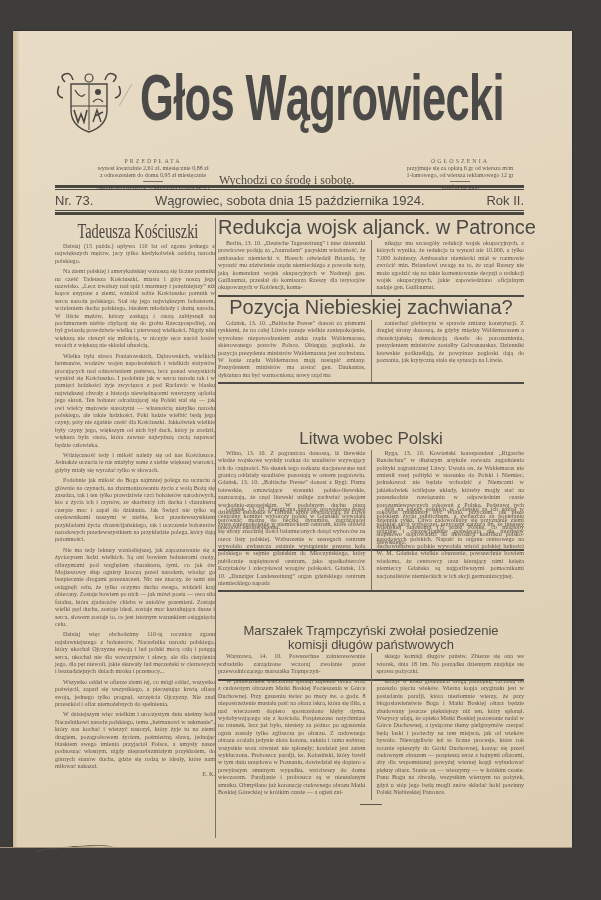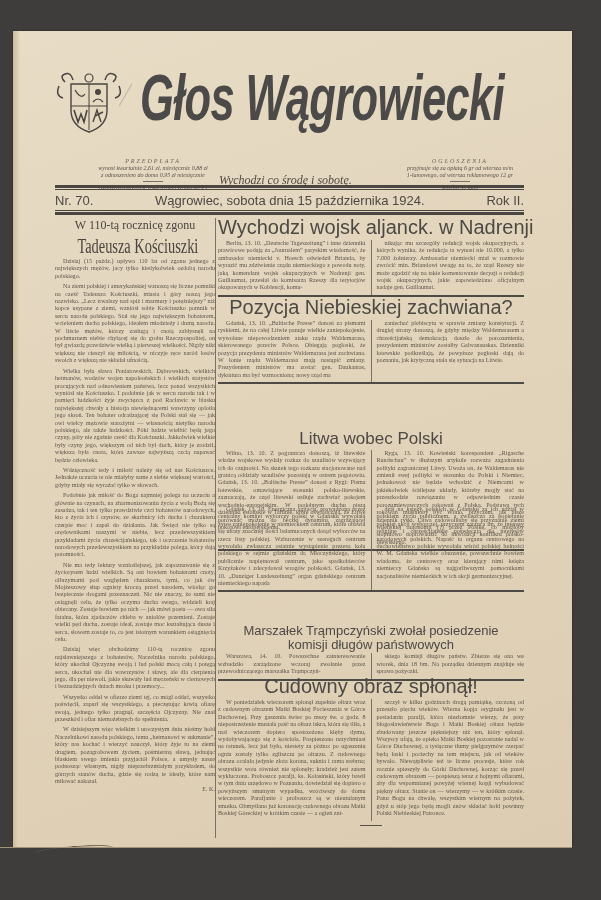--- a/index.html
+++ b/index.html
@@ -1,20 +1,20 @@
 <!DOCTYPE html>
 <html><head>
 <meta charset="utf-8">
 <style>
   html,body{margin:0;padding:0;}
   body{width:601px;height:900px;background:#3e3d3c;position:relative;overflow:hidden;font-family:"Liberation Serif",serif;color:#4a4540;}
   .page{position:absolute;left:13px;top:31px;width:559px;height:816px;background:linear-gradient(160deg,#e8dcc6 0%,#e3d5bc 40%,#dccdb2 100%);box-shadow:0 0 2px rgba(0,0,0,.4);}
   .fold{position:absolute;left:0;top:0;width:6px;height:100%;background:linear-gradient(90deg,#cdbb9b,#e2d4ba);}
   .pen{position:absolute;left:112px;top:53px;width:18px;height:22px;border-left:1px solid #9d9180;transform:skewX(-30deg);opacity:.6;}
-  .masthead{position:absolute;left:55px;top:70px;width:470px;height:115px;font-style:italic;}
+  .masthead{position:absolute;left:55px;top:70px;width:470px;height:115px;}
   .crest{position:absolute;left:0;top:2px;width:68px;height:62px;}
   .title{position:absolute;left:85px;top:-4px;font-family:"Liberation Sans",sans-serif;font-weight:bold;font-size:64px;letter-spacing:-1px;color:#4b4a48;transform:scaleX(.68);transform-origin:left top;white-space:nowrap;line-height:1;}
   .box-text{font-size:6px;line-height:7px;color:#5a534b;text-align:center;}
   .box-head{font-size:6px;letter-spacing:2px;color:#6a6258;}
   .pre{position:absolute;left:18px;top:88px;width:160px;}
   .ogl{position:absolute;left:340px;top:88px;width:130px;}
   .when{position:absolute;left:164px;top:103px;font-size:12px;color:#4e4943;white-space:nowrap;}
   .rule{position:absolute;left:55px;width:469px;background:#4a4642;}
   .dateline{position:absolute;left:55px;top:193px;width:469px;font-family:"Liberation Sans",sans-serif;font-size:13px;color:#4c4843;display:flex;justify-content:space-between;}
   .col-left{position:absolute;left:55px;top:218px;width:160px;}
@@ -72,48 +72,47 @@
     <div>przyjmuje się za opłatą 6 gr od wiersza m/m</div>
     <div>1-łamowego, od wiersza reklamowego 12 gr</div>
     <div style="width:20px;height:1px;background:#7a7166;margin:2px auto;"></div>
     <div>Telefon nr. 226.</div>
   </div>
 </div>
 
 <div class="rule" style="top:185px;height:3px;"></div>
 <div class="rule" style="top:189px;height:1px;"></div>
 <div class="dateline">
-  <span>Nr. 70.</span>
+  <span>Nr. 73.</span>
   <span>Wągrowiec, sobota dnia 15 października 1924.</span>
   <span>Rok II.</span>
 </div>
 <div class="rule" style="top:210px;height:1px;"></div>
 <div class="rule" style="top:212px;height:3px;"></div>
 
 <div class="col-left">
-  <div class="hd-small">W 110-tą rocznicę zgonu</div>
   <div class="hd-name">Tadeusza Kościuszki</div>
   <p class="body-text">Dzisiaj (15 paźdz.) upływa 110 lat od zgonu jednego z największych mężów, jacy tylko kiedykolwiek ozdobą narodu polskiego.</p>
   <p class="body-text">Na ziemi polskiej i amerykańskiej wznoszą się liczne pomniki na cześć Tadeusza Kościuszki, miasta i góry noszą jego nazwisko. „Lecz trwalszy nad spiż i marmury i potężniejszy” niż kopce usypane z ziemi, wzniósł sobie Kościuszko pomnik w sercu narodu polskiego. Stał się jego największym bohaterem, wcieleniem ducha polskiego, ideałem młodzieży i dumą narodu. W liście mężów, którzy zasługą i cnotą zabłysnęli na pochmurnem niebie chylącej się do grobu Rzeczpospolitej, on był gwiazdą prawdziwie wielką i pierwszej wielkości. Nigdy nikt większą nie cieszył się miłością, w niczyje ręce naród losów swoich z większą nie składał ufnością.</p>
   <p class="body-text">Wielka była sława Poniatowskich, Dąbrowskich, wielkich hetmanów, wodzów wojen napoleońskich i wielkich statystów pracujących nad odnowieniem państwa, lecz ponad wszystkich wyniósł się Kościuszko. I podobnie jak w sercu narodu tak i w pamięci ludzkości żyje zwycięzca z pod Racławic w blasku największej chwały a historja niewiędnącemi wawrzyny oplotła jego skroń. Ten bohater odradzającej się Polski stał się — jak owi wielcy mężowie starożytni — własnością nietylko narodu polskiego, ale także ludzkości. Póki ludzie wielbić będą jego czyny, póty nie zgaśnie cześć dla Kościuszki. Jakkolwiek wielkie były czyny jego, większym od nich był duch, który je zrodził, większa była cnota, która zawsze najwyższą czcią napawać będzie człowieka.</p>
   <p class="body-text">Wdzięczność tedy i miłość należy się od nas Kościuszce. Jednakże uczucia te nie miałyby same z siebie większej wartości, gdyby miały się wyrażać tylko w słowach.</p>
   <p class="body-text">Podobnie jak miłość do Boga najmniej polega na uczuciu a głównie na czynach, na zharmonizowaniu życia z wolą Bożą się zasadza, tak i ten tylko prawdziwie czci bohaterów narodowych, kto z życia ich i czynów, ze skarbnicy ich ducha i charakteru czerpie moc i zapał do działania. Jak Święci nie tylko są orędownikami naszymi w niebie, lecz przedewszystkiem przykładami życia chrześcijańskiego, tak i uczczenie bohaterów narodowych przedewszystkiem na przykładzie polega, który dają potomności.</p>
   <p class="body-text">Nie ma tedy lektury wznioślejszej, jak zapoznawanie się z życiorysem ludzi wielkich. Są oni bowiem bohaterami cnoty, olbrzymami pod względem charakteru, tymi, co jak ów Mojżeszowy słup ognisty kroczą przed narodem, wiodąc go bezpiecznie drogami przeznaczeń. Nic nie znaczy, że sami nie osiągnęli celu, że tylko oczyma ducha swego, widzieli kraj obiecany. Zostaje bowiem po nich — jak mówi poeta — owa siła fatalna, która zjadaczów chleba w aniołów przemieni. Zostaje wielki pęd ducha, zostaje ideał, zostaje moc kształtująca dusze i serca, słowem zostaje to, co jest istotnym warunkiem osiągnięcia celu.</p>
   <p class="body-text">Dzisiaj więc obchodzimy 110-tą rocznicę zgonu najsławniejszego z bohaterów, Naczelnika narodu polskiego, który ukochał Ojczyznę swoją i lud polski mocą całą i potęgą serca, ukochał nie dla wawrzynów i sławy, ale dla cierpienia jego, dla pęt niewoli, jakie skuwały lud męczeński w ciernowych i beznadziejnych dniach mroku i przemocy...</p>
   <p class="body-text">Wszystko oddał w ofierze ziemi tej, co mógł oddać, wszystko poświęcił, zaparł się wszystkiego, a pieczętując krwią ofiarę swoją, jednego tylko pragnął, szczęścia Ojczyzny. Nie znał przeszkód i ofiar niemożebnych do spełnienia.</p>
   <p class="body-text" style="margin-bottom:0">W dzisiejszym więc wielkim i uroczystym dniu nieśmy hołd Naczelnikowi narodu polskiego, temu „hetmanowi w sukmanie”, który nas kochać i wierzyć nauczył, który żyje tu na ziemi drugiem, pozagrobowem życiem, pośmiertną sławą, jednając blaskiem swego imienia przyjaciół Polsce, a umysły nasze podnosząc własnym, nigdy nieprzebrzmiałym przykładem, do górnych stanów ducha, gdzie się rodzą te ideały, które nam miłować nakazał.</p>
   <div class="signature">
       <span></span>
       <span>E. K.</span>
     </div>
 </div>
 <div class="vrule" style="left:215px;top:218px;height:620px;"></div>
 
 <div class="art" style="top:217px;">
-  <h2 style="font-size:20px;">Wychodzi wojsk aljanck. w Nadrenji</h2>
+  <h2 style="font-size:20px;">Redukcja wojsk aljanck. w Patronce</h2>
   <div class="cols">
     <p class="c body-text">Berlin, 13. 10. „Deutsche Tageszeitung” i inne dzienniki prawicowe podają za „Journalem” paryskim wiadomość, że ambasador niemiecki v. Hoesch odwiedził Brianda, by wyrazić mu zdziwienie rządu niemieckiego z powodu noty, jaką komendant wojsk okupacyjnych w Nadrenji gen. Guillaumat, przesłał do komisarza Rzeszy dla terytorjów okupowanych w Koblencji, komu-</p>
     <div class="sep"></div>
     <p class="c body-text">nikując mu szczegóły redukcji wojsk okupacyjnych, z których wynika, że redukcja ta wynosi nie 10.000, a tylko 7.000 żołnierzy. Ambasador niemiecki miał w rozmowie zwrócić min. Briandowi uwagę na to, że rząd Rzeszy nie może zgodzić się na takie komentowanie decyzji o redukcji wojsk okupacyjnych, jakie zapowiedziano oficjalnym nadaje gen. Guillaumat.</p>
   </div>
   <div class="hbar"></div>
 </div>
 
 <div class="art" style="top:297px;">
   <h2 style="font-size:20px;">Pozycja Niebieskiej zachwiana?</h2>
@@ -149,21 +148,20 @@
   <h2 style="font-size:13px;">komisji długów państwowych</h2>
   <div class="cols">
     <p class="c body-text">Warszawa, 14. 10. Powszechne zainteresowanie wzbudziło zarządzone wczoraj zwołanie przez przewodniczącego marszałka Trąmpczyń-</p>
     <div class="sep"></div>
     <p class="c body-text">skiego komisji długów państw. Zbierze się ona we wtorek, dnia 18 bm. Na porządku dziennym znajduje się sprawa pożyczki.</p>
   </div>
   <div class="hbar"></div>
 </div>
 
 <div class="art" style="top:676px;">
-  <h2 style="font-size:20px;">Cudowny obraz spłonął!</h2>
   <div class="cols">
     <p class="c body-text">W poniedziałek wieczorem spłonął zupełnie ołtarz wraz z cudownym obrazem Matki Boskiej Pocieszenia w Górce Duchownej. Przy gaszeniu świec po mszy św. o godz. 8 niepostrzeżenie musiała paść na ołtarz iskra, która się tliła, a nad wieczorem dopiero spostrzeżono kłęby dymu, wydobywającego się z kościoła. Pospieszono natychmiast na ratunek, lecz już było, niestety za późno: po ugaszeniu ognia zostały tylko zgliszcza po ołtarzu. Z cudownego obrazu ocalała jedynie złota korona, suknia i rama srebrna; wszystkie wota również nie spłonęły; kradzież jest zatem wykluczona. Proboszcz parafji, ks. Kolasiński, który bawił w tym dniu urzędowo w Poznaniu, dowiedział się dopiero o powyższym smutnym wypadku, wróciwszy do domu wieczorem. Parafjanie i proboszcz są w nieutulanym smutku. Obmyślano już koronację cudownego obrazu Matki Boskiej Góreckiej w krótkim czasie — a ogień zni-</p>
     <div class="sep"></div>
     <p class="c body-text">szczył w kilku godzinach drogą pamiątkę, czczoną od przeszło pięciu wieków. Wierna kopja oryginału jest w posiadaniu parafji, która niezłomnie wierzy, że przy błogosławieństwie Boga i Matki Boskiej ołtarz będzie zbudowany jeszcze piękniejszy niż ten, który spłonął. Wszyscy ufają, że opieka Matki Boskiej pozostanie nadal w Górce Duchownej, a tysiączne tłumy pielgrzymów czerpać będą łaski i pociechy na tem miejscu, jak od wieków bywało. Niewątpliwie też te liczne procesje, które rok rocznie spieszyły do Górki Duchownej, korząc się przed cudownym obrazem — pospieszą teraz z hojnymi ofiarami, aby dla wspomnianej powyżej wiernej kopji wybudować piękny ołtarz. Stanie on — wierzymy — w krótkim czasie. Panu Bogu na chwałę, wszystkim wiernym na pożytek, gdyż u stóp jego będą mogli znów składać hołd powinny Polski Niebieskiej Patronce.</p>
   </div>
   <div class="shortbar"></div>
 </div>
 
 <div class="bottom-stroke"></div>
 <div class="sheet-edge"></div>

